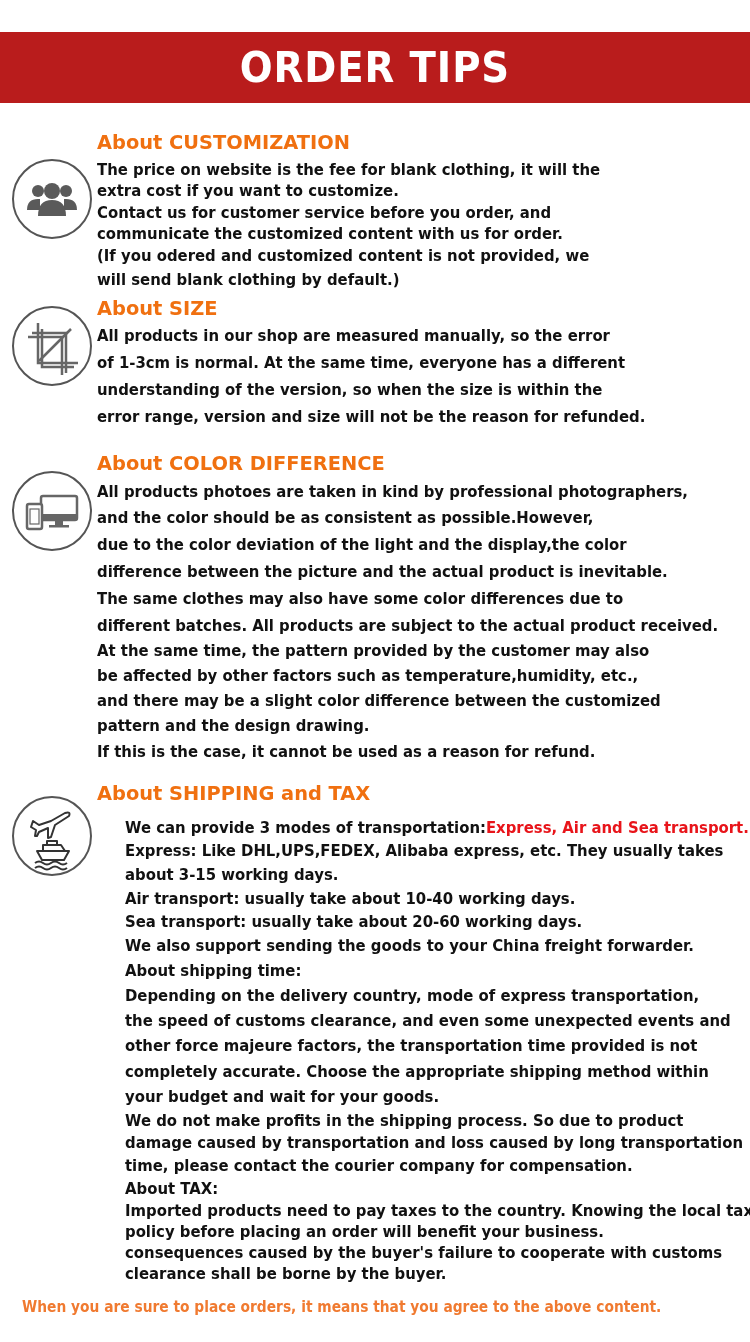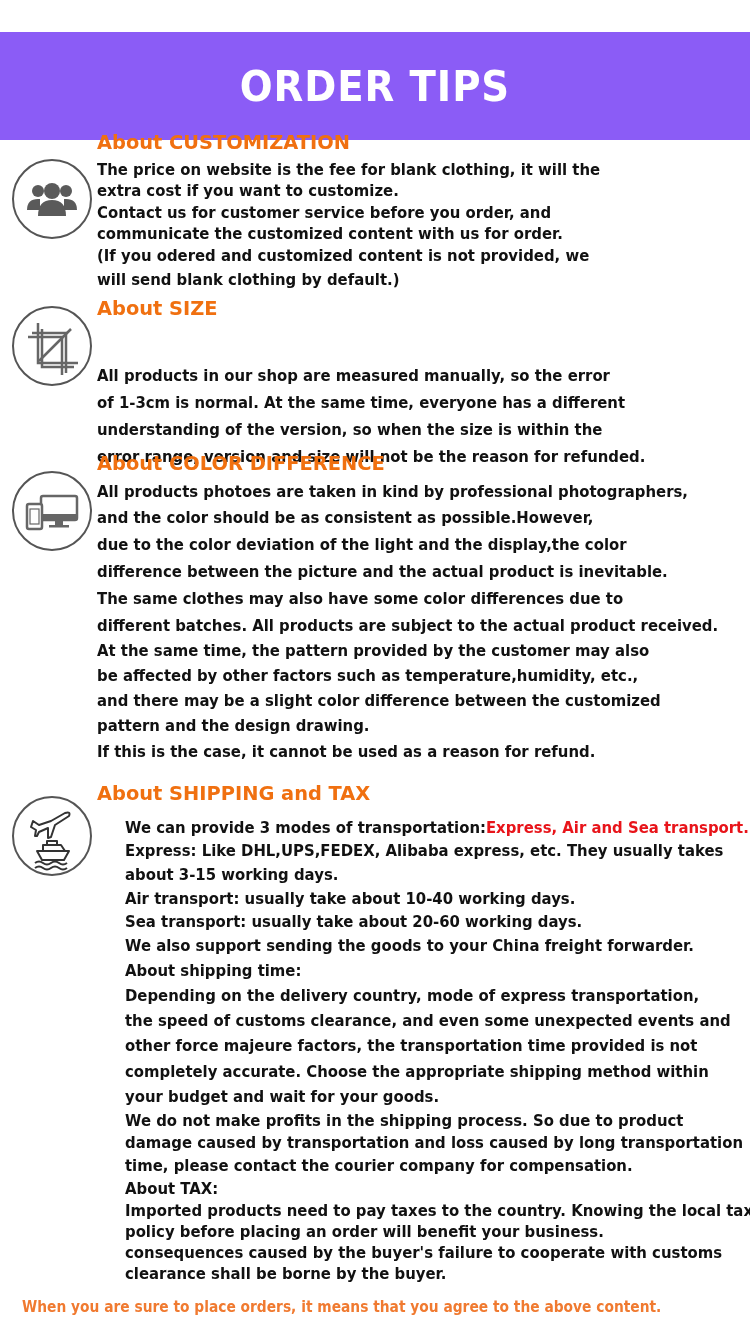--- a/index.html
+++ b/index.html
@@ -8,22 +8,22 @@
       height: 1342px;
       background: #ffffff;
       position: relative;
       overflow: hidden;
       font-family: "DejaVu Sans", sans-serif;
       color: #111;
     }
     .banner {
       position: absolute;
       left: 0; top: 32px;
-      width: 750px; height: 108px;
-      background: #8b5cf6;
+      width: 750px; height: 71px;
+      background: #b91c1c;
       display: flex; align-items: center; justify-content: center;
     }
     .banner-title {
       color: #ffffff;
       font-family: "DejaVu Sans", sans-serif;
       font-weight: bold;
       font-size: 42px;
       letter-spacing: 1px;
       transform: scaleX(0.92);
     }
@@ -102,21 +102,21 @@
       <g fill="none" stroke="#666" stroke-width="2.5">
         <path d="M27 18 v40 h40"></path>
         <path d="M21 28 h34 v40"></path>
         <path d="M31 24 v38 h32"></path>
         <path d="M17 32 h34 v38"></path>
         <path d="M28 56 L60 24"></path>
       </g>
     </svg>
   </div>
   <div class="sec-title" style="top:296px;">About SIZE</div>
-  <div class="sec-body" style="top:323px;margin-top:40px;">
+  <div class="sec-body" style="top:323px;">
     <div class="line" style="height:27px;line-height:27px;">All products in our shop are measured manually, so the error</div>
     <div class="line" style="height:27px;line-height:27px;">of 1-3cm is normal. At the same time, everyone has a different</div>
     <div class="line" style="height:27px;line-height:27px;">understanding of the version, so when the size is within the</div>
     <div class="line" style="height:27px;line-height:27px;">error range, version and size will not be the reason for refunded.</div>
   </div>
 </div>
 
 <div class="section" style="top:0;">
   <div class="icon-wrap" style="top:470px;">
     <svg viewBox="0 0 82 82">

